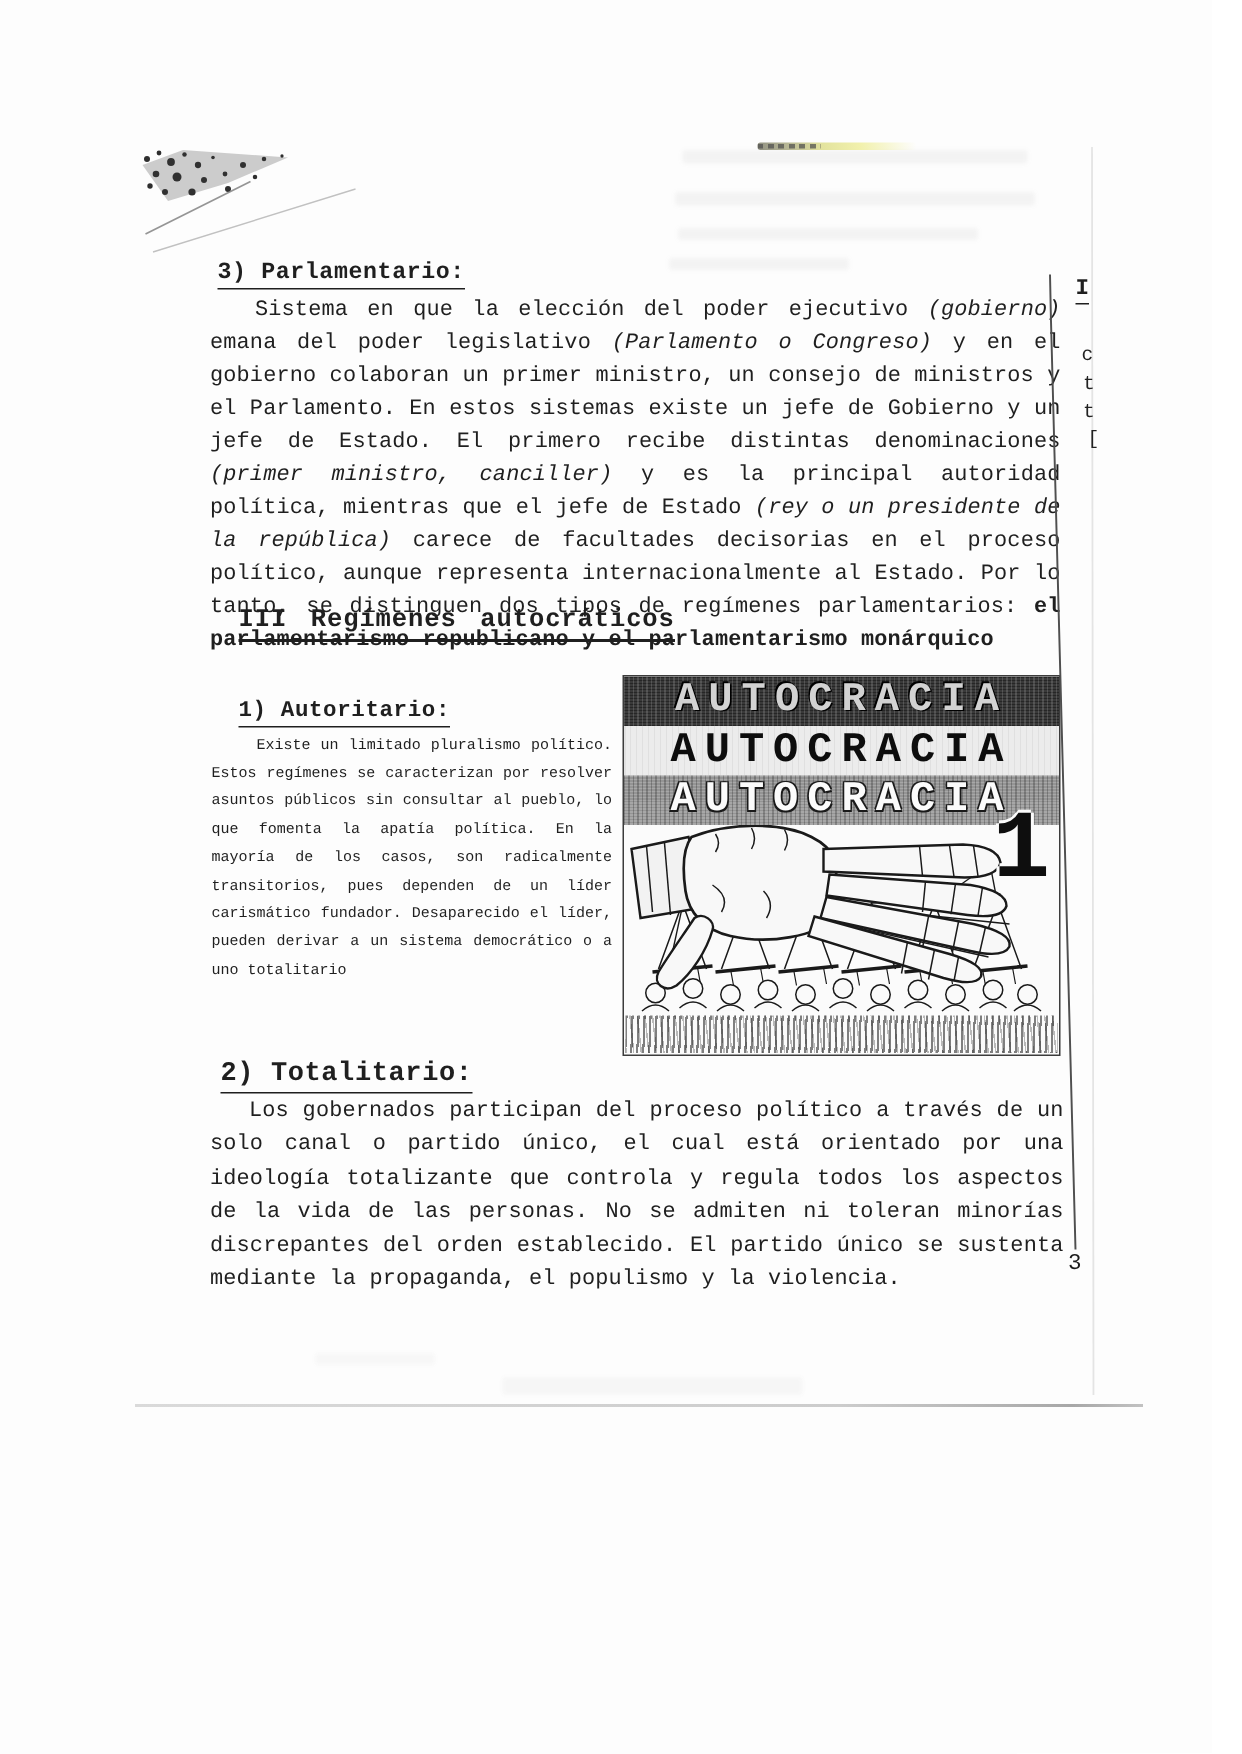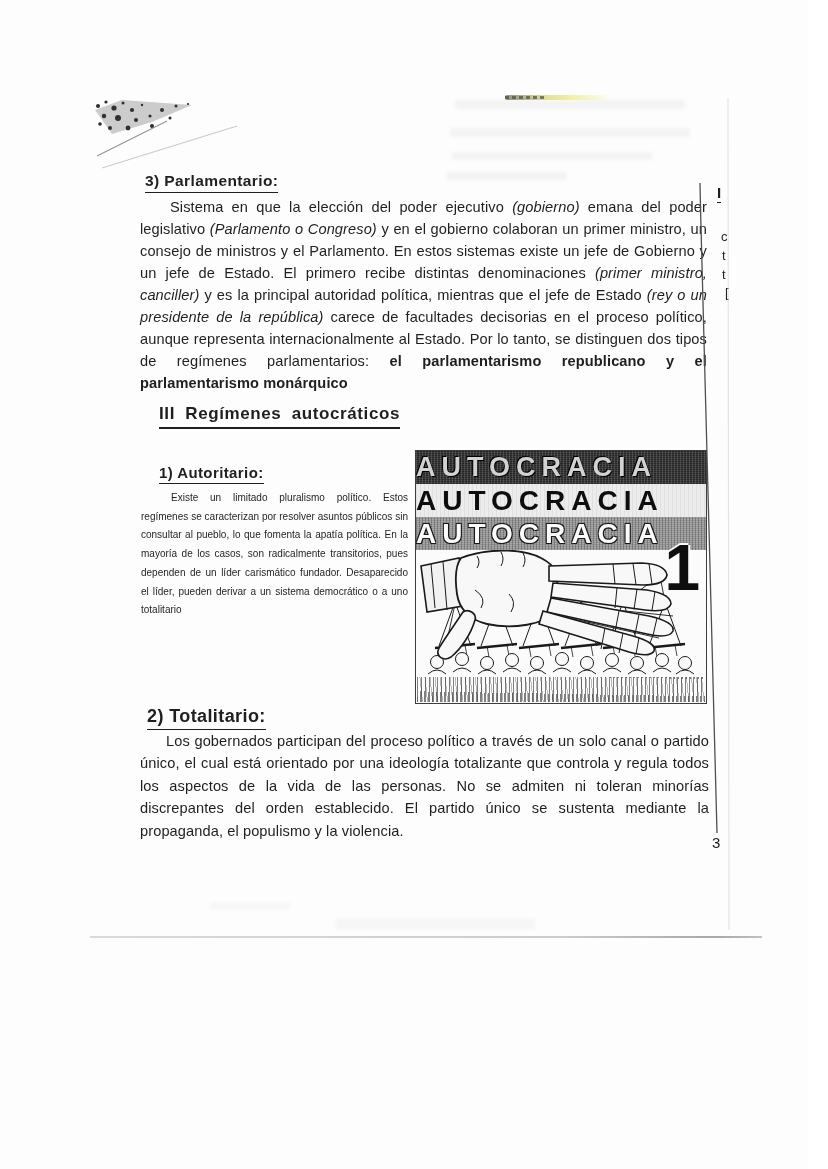--- a/index.html
+++ b/index.html
@@ -1,35 +1,35 @@
 <!DOCTYPE html>
 <html><head>
 <meta charset="utf-8">
 <style>
   html,body{margin:0;padding:0;background:#ffffff;}
   .canvas{position:relative;width:808px;height:1169px;background:#fdfdfd;overflow:hidden;
-          font-family:Liberation Sans, sans-serif;color:#1f1f1f;}
+          font-family:Liberation Mono, monospace;color:#1f1f1f;}
   .abs{position:absolute;}
 
   
   .h-small{font-size:15.5px;font-weight:bold;letter-spacing:.4px;
            border-bottom:1.6px solid #1f1f1f;padding-bottom:2px;display:inline-block;}
   .h-big{font-size:17px;font-weight:bold;letter-spacing:.6px;word-spacing:5px;
          border-bottom:2px solid #1f1f1f;padding-bottom:3px;display:inline-block;}
 
   
   .para{font-size:14.6px;line-height:22px;text-align:justify;text-indent:30px;
         letter-spacing:.1px;}
   .para-narrow{font-size:10px;line-height:18.7px;text-align:justify;text-indent:30px;}
   .it{font-style:italic;margin-top:44px;}
   .bd{font-weight:bold;}
 
   
   .figure{border:1px solid #3c3c3c;background:#fbfbfb;overflow:hidden;}
-  .banner{height:33px;line-height:33px;font-weight:800;
+  .banner{height:33px;line-height:33px;text-align:center;font-weight:800;
           letter-spacing:6px;white-space:nowrap;overflow:hidden;}
   .banner.r1{background:#3a3a3a;color:#d2d2d2;font-size:27px;
     background-image:repeating-linear-gradient(90deg,rgba(255,255,255,.14) 0 1px,transparent 1px 3px),
                      repeating-linear-gradient(0deg,rgba(0,0,0,.35) 0 1px,transparent 1px 2px);
     text-shadow:1px 1px 0 #000,-1px -1px 0 #000;}
   .banner.r2{background:#ececec;color:#0d0d0d;font-size:28px;
     background-image:repeating-linear-gradient(90deg,rgba(0,0,0,.05) 0 1px,transparent 1px 4px);}
   .banner.r3{background:#949494;color:#fbfbfb;font-size:28px;
     background-image:repeating-linear-gradient(90deg,rgba(0,0,0,.22) 0 1px,transparent 1px 3px),
                      repeating-linear-gradient(0deg,rgba(255,255,255,.18) 0 1px,transparent 1px 2px);

